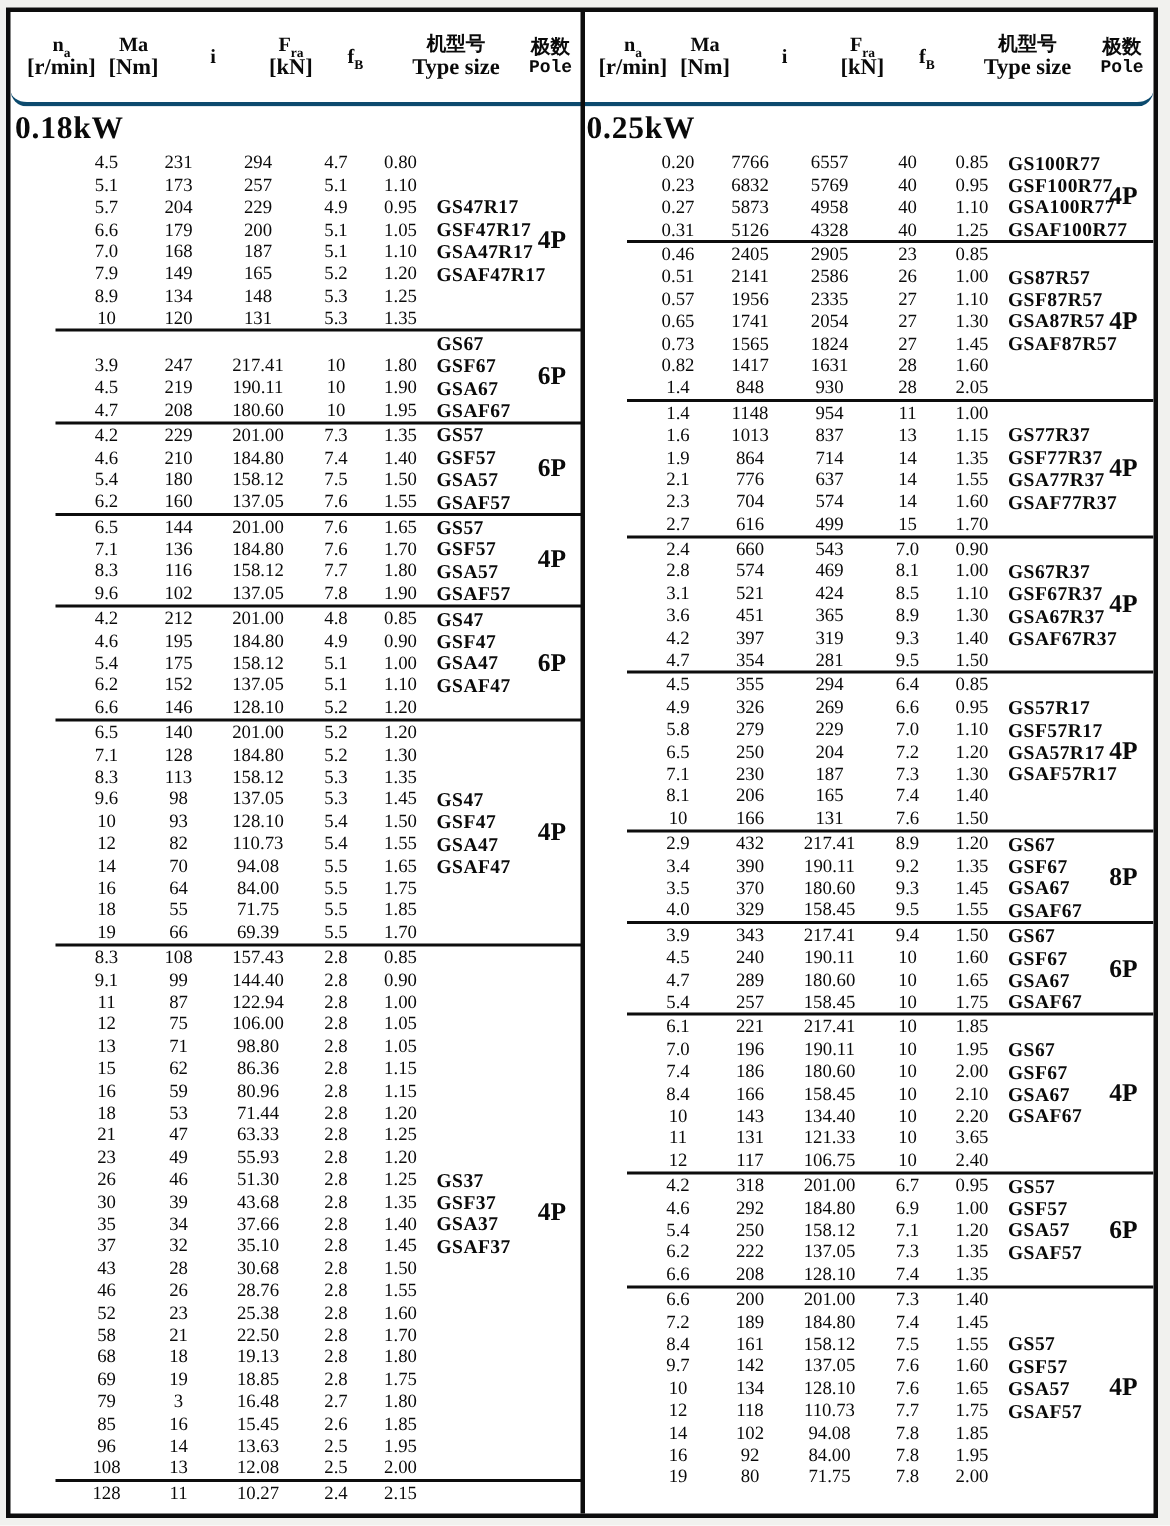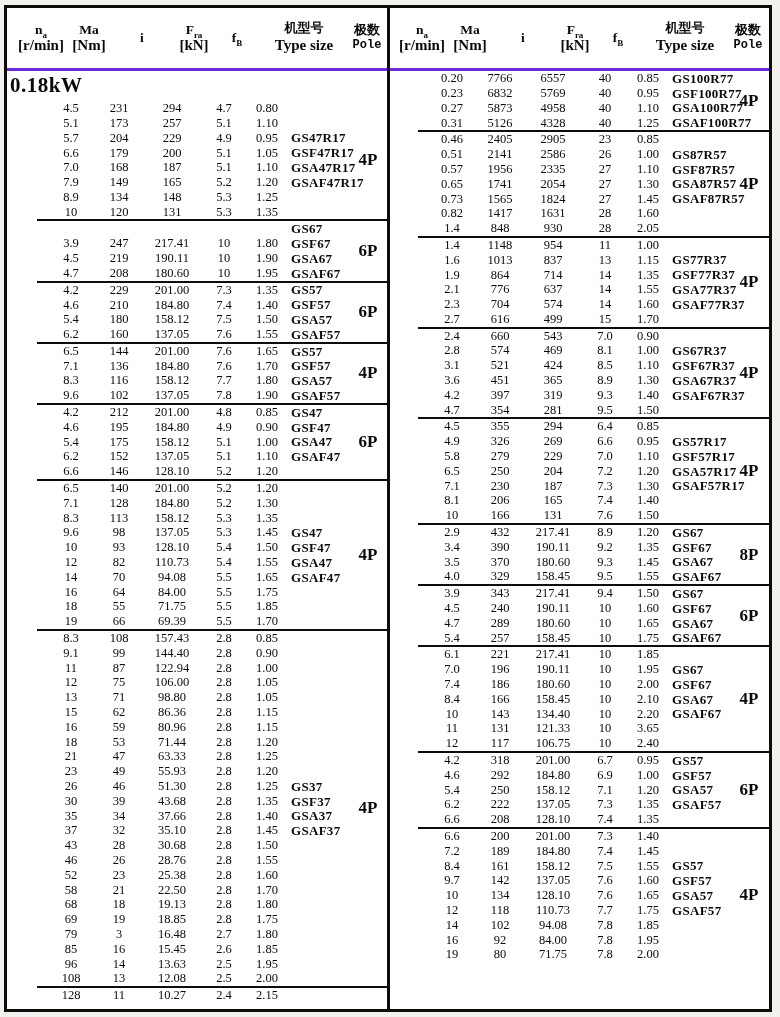--- a/index.html
+++ b/index.html
@@ -12,35 +12,35 @@
   }
   .table-outer{
     position:absolute;left:4px;top:5px;width:762px;height:1001px;
     background:#ffffff;border:3px solid #0d0d0d;
   }
   .center-divider{
     position:absolute;left:50%;top:0;bottom:0;width:3px;margin-left:-1px;
     background:#0d0d0d;z-index:5;
   }
   .header-row{
-    display:flex;height:60px;border-bottom:3px solid #6d28d9;
+    display:flex;height:60px;border-bottom:3px solid #0c4a6e;border-radius:11px;
   }
   .header-half{
     flex:1;display:grid;
     grid-template-columns:52px 44px 62px 42px 44px 90px 36px;
     padding-left:8px;align-items:center;
   }
   .hcell{
     display:flex;flex-direction:column;align-items:center;justify-content:center;
     font-weight:bold;font-size:13.5px;line-height:1.15;text-align:center;
   }
   .hcell sub{font-size:9px;line-height:0;}
   .hcell .unit{font-size:15px;font-weight:bold;}
   .hcell .unit.mono{font-family:"Liberation Mono","DejaVu Sans Mono",monospace;font-size:12px;}
-  .hcell.cjk .lab{font-family:Liberation Mono, monospace;font-size:13px;}
+  .hcell.cjk .lab{font-family:Liberation Sans, sans-serif;font-size:13px;}
   .body-row{display:flex;height:938px;}
   .half{flex:1;overflow:hidden;}
   .kw-title{
     font-weight:bold;font-size:21px;height:30px;line-height:28px;
     padding-left:3px;letter-spacing:0.5px;
   }
   .blocks{}
   .block{position:relative;border-bottom:2px solid #0d0d0d;padding-left:8px;margin-left:30px;}
   .blocks .block:last-child{border-bottom:none;}
   .row{
@@ -628,20 +628,21 @@
               <div class="cell">11</div>
               <div class="cell">10.27</div>
               <div class="cell">2.4</div>
               <div class="cell">2.15</div>
               <div class="cell type"></div>
             </div>
           </div>
         </div>
     </div>
     <div class="half">
+      <div class="kw-title">0.25kW</div>
       <div class="blocks">
           <div class="block">
             <div class="row">
               <div class="cell">0.20</div>
               <div class="cell">7766</div>
               <div class="cell">6557</div>
               <div class="cell">40</div>
               <div class="cell">0.85</div>
               <div class="cell type">GS100R77</div>
             </div>

